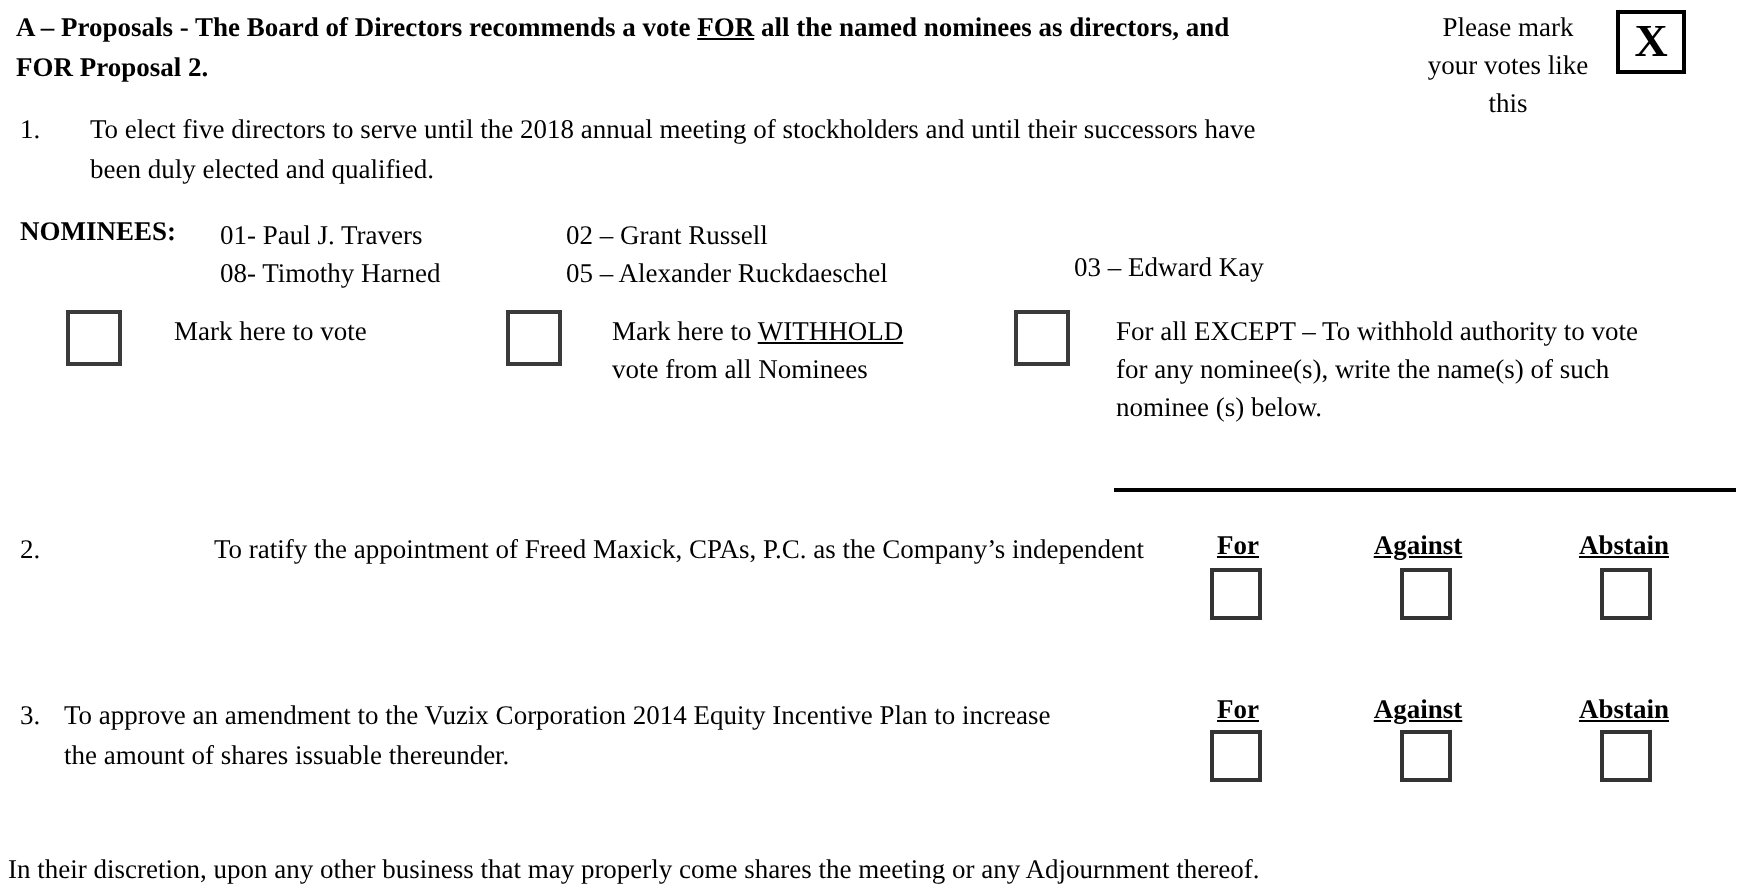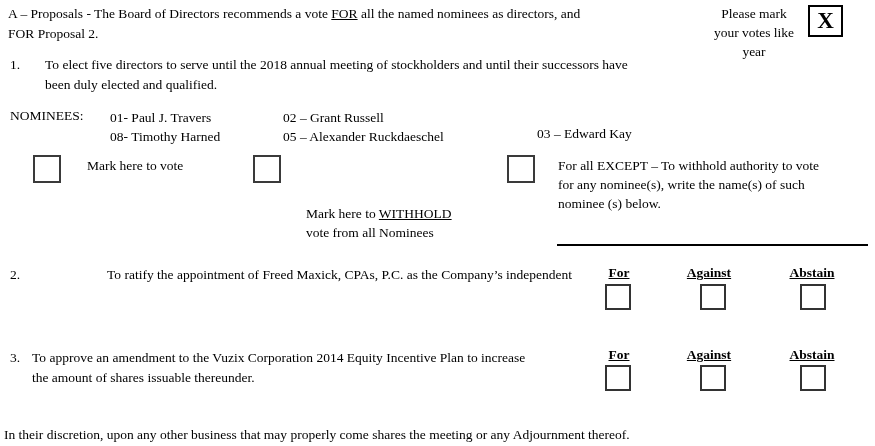--- a/index.html
+++ b/index.html
@@ -6,21 +6,21 @@
   .page{
     position:relative;
     width:875px;height:446px;
     background:#ffffff;
     font-family:"Liberation Serif", serif;
     font-size:13.5px;
     color:#000;
     overflow:hidden;
   }
   .abs{position:absolute;}
-  .b{font-weight:normal;}
+  .b{font-weight:bold;}
   .u{text-decoration:underline;}
   .nw{white-space:nowrap;}
   .cb{
     position:absolute;
     width:24px;height:24px;
     border:2px solid #3a3a3a;
     background:#fff;
     cursor:pointer;
   }
   .vb{
@@ -61,21 +61,21 @@
 <div class="page">
 
   <div class="abs b line20" style="left:8px;top:4px;width:700px;">
     <div class="nw"><span>A – Proposals - The Board of Directors recommends a vote </span><span class="u">FOR</span><span> all the named nominees as directors, and</span></div>
     <div class="nw">FOR Proposal 2.</div>
   </div>
 
   <div class="abs line2" style="left:700px;top:4px;width:108px;text-align:center;">
     <div class="nw">Please mark</div>
     <div class="nw">your votes like</div>
-    <div class="nw">year</div>
+    <div class="nw">this</div>
   </div>
   <div class="markbox">
     <span>X</span>
   </div>
 
   <div class="abs line20" style="left:10px;top:55px;">1.</div>
   <div class="abs line20" style="left:33px;top:55px;width:680px;margin-left:12px;">
     <div class="nw">To elect five directors to serve until the 2018 annual meeting of stockholders and until their successors have</div>
     <div class="nw">been duly elected and qualified.</div>
   </div>
@@ -92,21 +92,21 @@
   <div class="abs line2" style="left:537px;top:124px;">
     <div class="nw">03 – Edward Kay</div>
   </div>
 
   <div class="cb" style="left:33px;top:155px;"></div>
   <div class="abs line2" style="left:87px;top:156px;">
     <div class="nw">Mark here to vote</div>
   </div>
 
   <div class="cb" style="left:253px;top:155px;"></div>
-  <div class="abs line2" style="left:306px;top:156px;margin-top:48px;">
+  <div class="abs line2" style="left:306px;top:156px;">
     <div class="nw"><span>Mark here to </span><span class="u">WITHHOLD</span></div>
     <div class="nw">vote from all Nominees</div>
   </div>
 
   <div class="cb" style="left:507px;top:155px;"></div>
   <div class="abs line2" style="left:558px;top:156px;width:315px;">
     <div class="nw">For all EXCEPT – To withhold authority to vote</div>
     <div class="nw">for any nominee(s), write the name(s) of such</div>
     <div class="nw">nominee (s) below.</div>
   </div>

